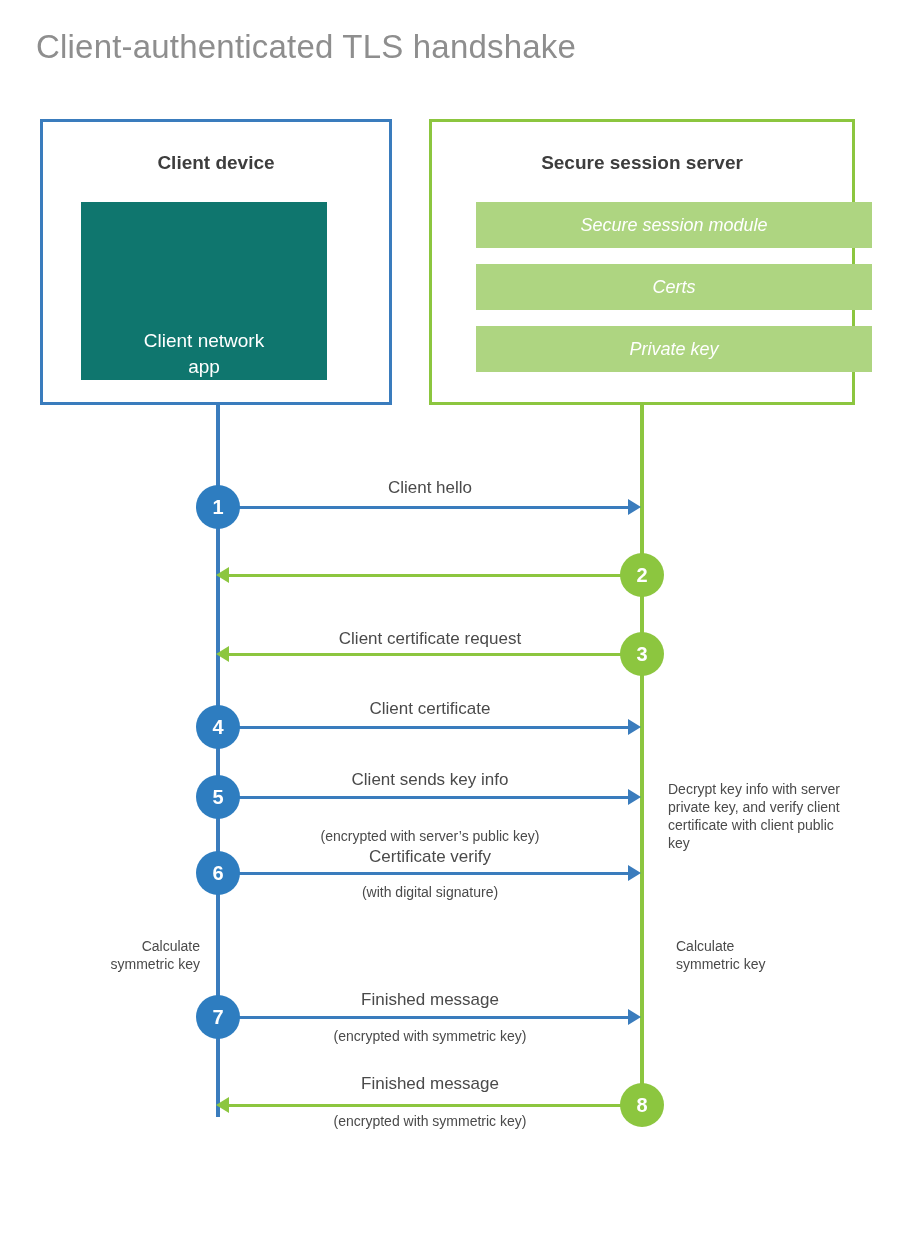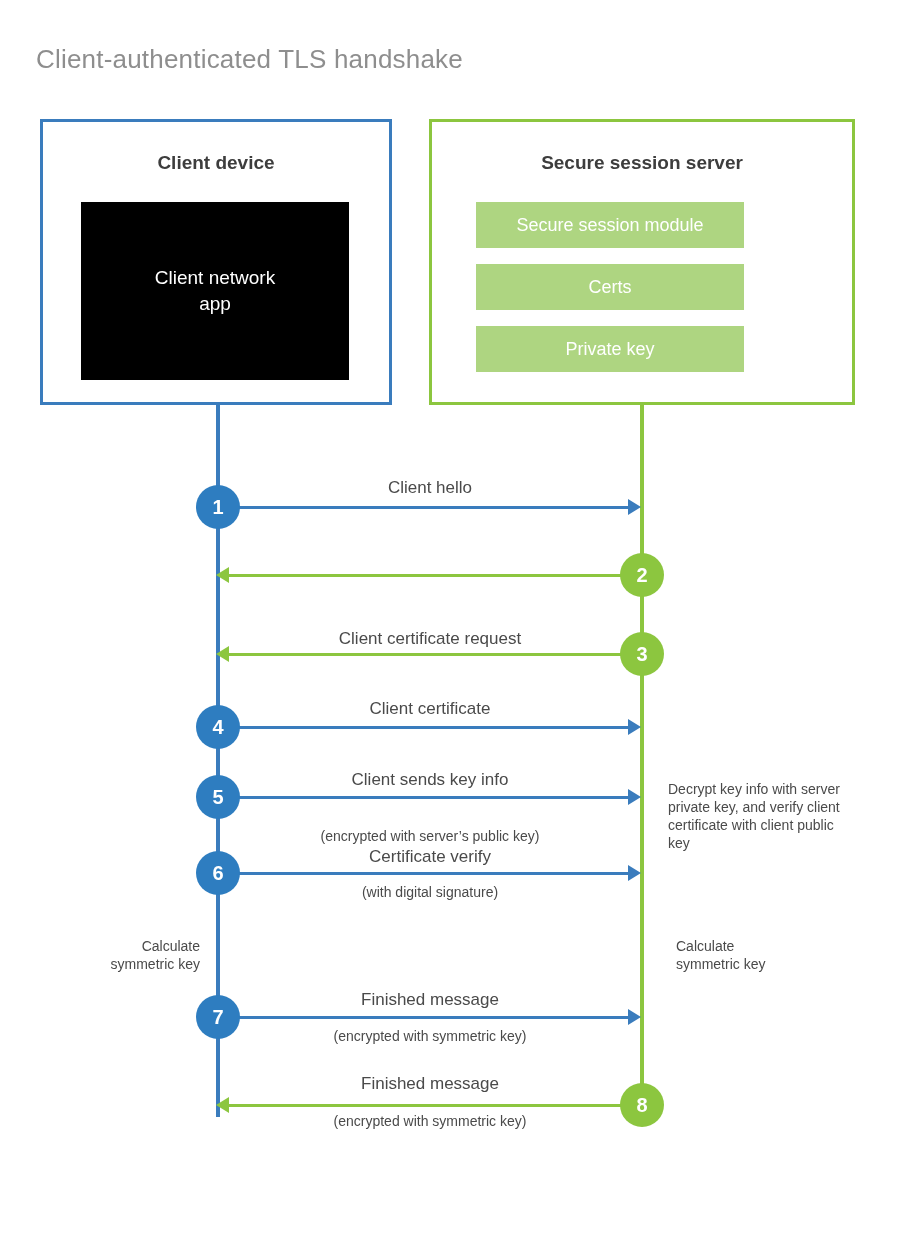--- a/index.html
+++ b/index.html
@@ -16,22 +16,22 @@
     width: 900px;
     height: 1256px;
     background: #ffffff;
     overflow: hidden;
   }
 
   
   #page-title {
     position: absolute;
     left: 36px;
-    top: 44px;
-    font-size: 26px;
+    top: 28px;
+    font-size: 33px;
     font-weight: 400;
     color: #8e8e8e;
     letter-spacing: 0.2px;
     white-space: nowrap;
   }
 
   
   .participant-box {
     position: absolute;
     background: #ffffff;
@@ -60,45 +60,46 @@
     font-size: 19px;
     font-weight: bold;
     color: #3d3d3d;
   }
 
   
   #client-network-app {
     position: absolute;
     left: 38px;
     top: 80px;
-    width: 268px;
+    width: 246px;
     height: 178px;
-    background: #000000;
+    background: #0f766e;
     color: #ffffff;
     font-size: 19px;
     line-height: 26px;
     display: flex;
-    align-items: center;
+    align-items: flex-end;
     justify-content: center;
     text-align: center;
   }
 
   
   .server-bar {
     position: absolute;
     left: 44px;
-    width: 268px;
+    width: 396px;
     height: 46px;
     background: #aed581;
     color: #ffffff;
     font-size: 18px;
     display: flex;
     align-items: center;
     justify-content: center;
     text-align: center;
+    font-style: italic;
   }
   #server-bar-0 { top: 80px; }
   #server-bar-1 { top: 142px; }
   #server-bar-2 { top: 204px; }
 
   
   .lifeline {
     position: absolute;
     width: 4px;
   }

